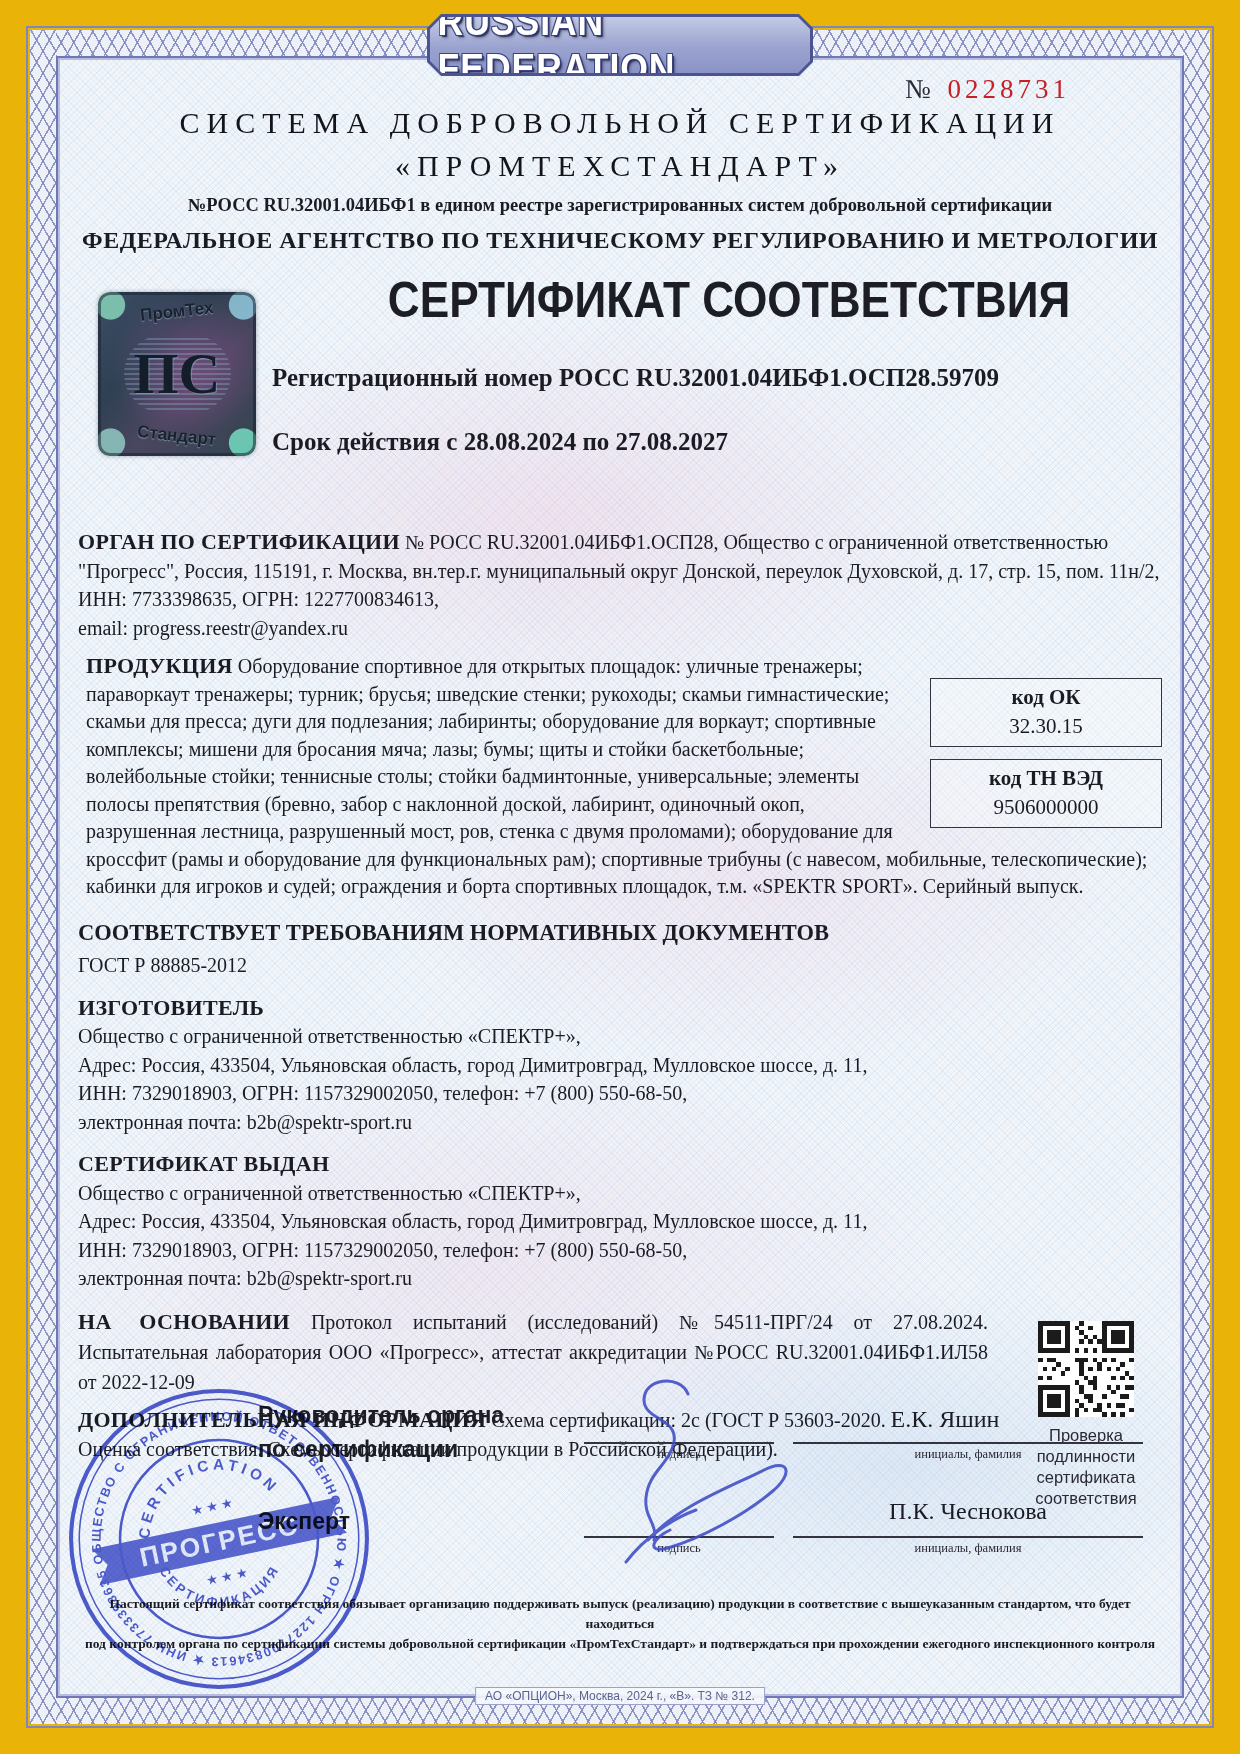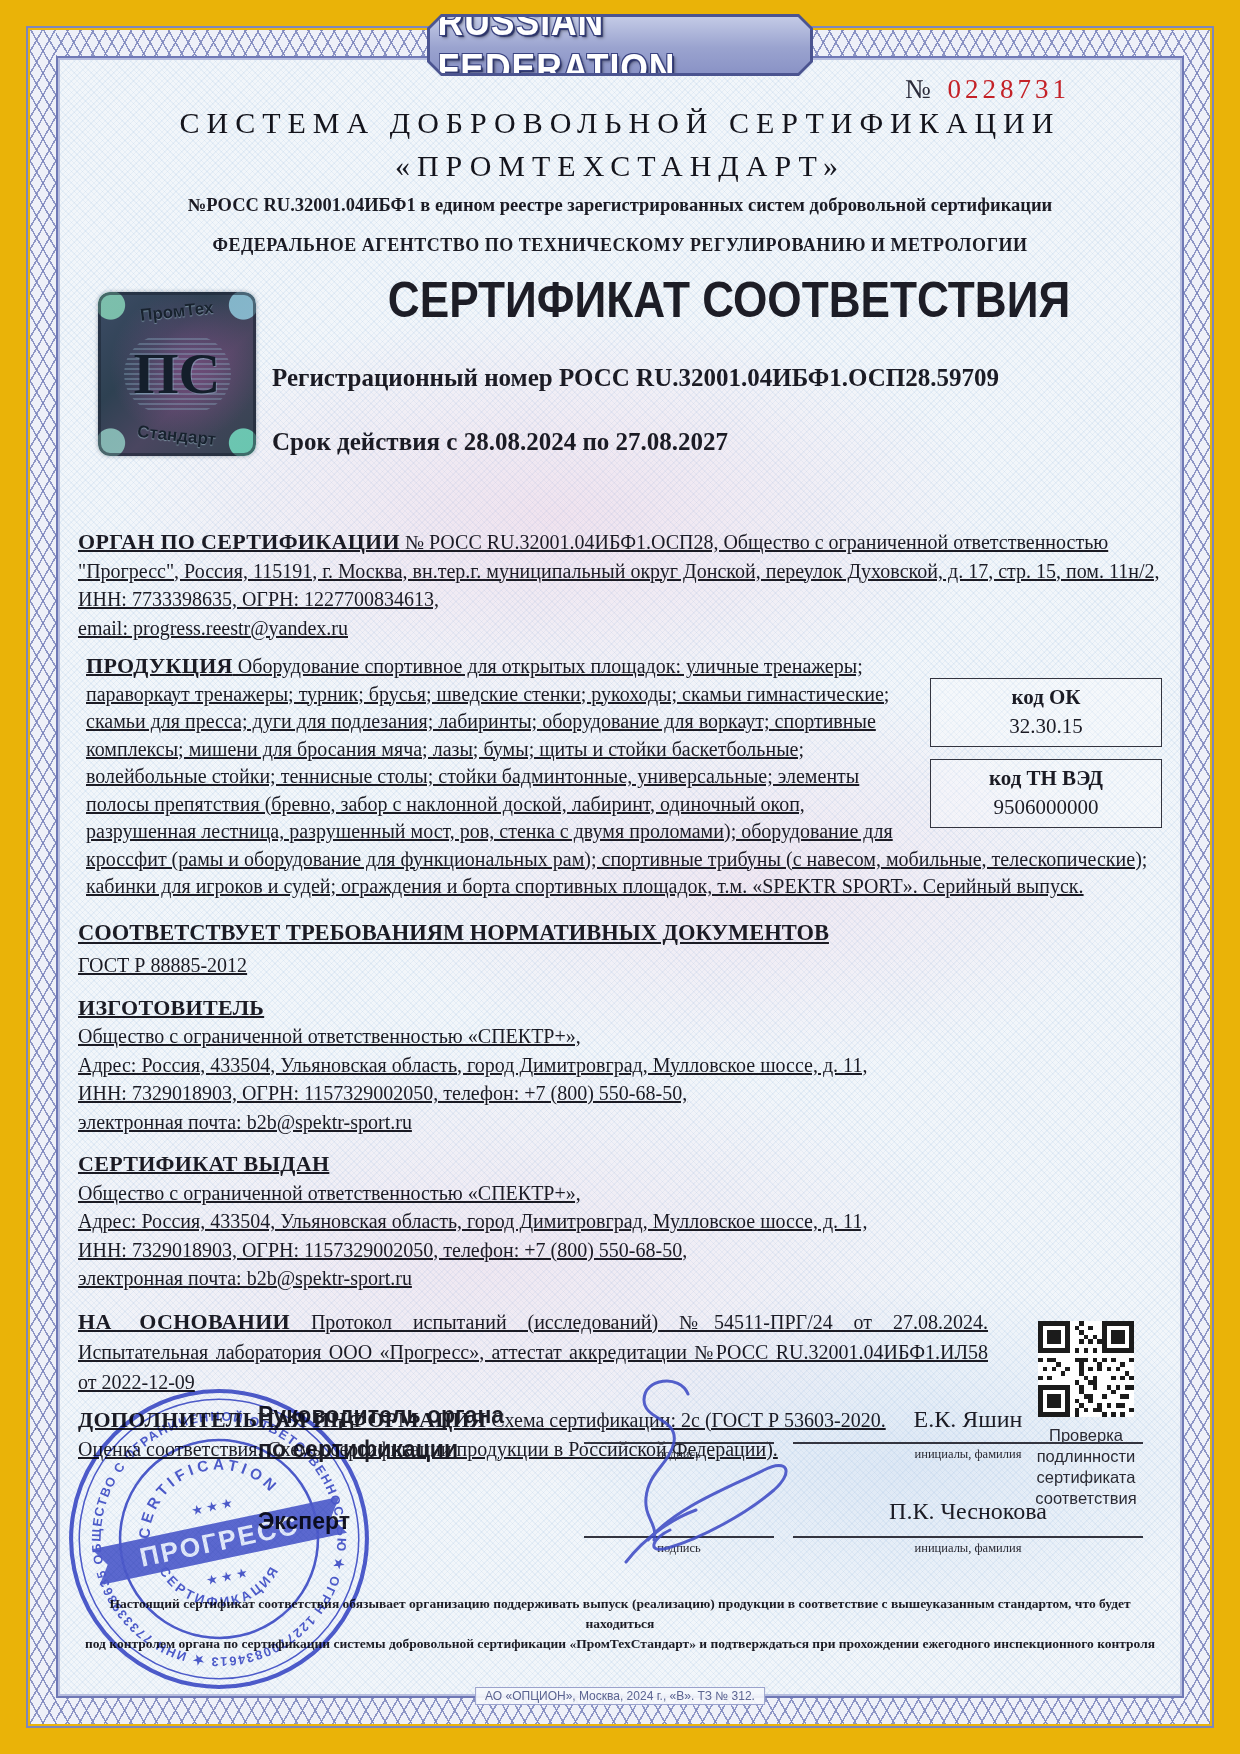--- a/index.html
+++ b/index.html
@@ -35,21 +35,21 @@
   .banner-text{font-family:"Liberation Sans",sans-serif;font-weight:bold;font-size:37px;letter-spacing:1px;
     color:#fff;transform:scaleY(1.12) scaleX(.96);
     text-shadow:-1px -1px 0 #3a4380,1px -1px 0 #3a4380,-1px 1px 0 #3a4380,2px 2px 1px #2c3468,3px 3px 3px rgba(0,0,0,.35);}
   .serial{position:absolute;top:74px;right:170px;font-size:27px;z-index:4;}
   .serial .no{color:#2b2b3a;}
   .serial .num{color:#c42127;letter-spacing:4px;margin-left:10px;}
   .head{position:absolute;top:106px;left:78px;right:78px;text-align:center;z-index:3;}
   .sys1,.sys2{font-size:30px;letter-spacing:7px;color:#14141c;}
   .sys2{margin-top:9px;}
   .registry{margin-top:12px;font-weight:bold;font-size:18.5px;}
-  .agency{margin-top:19px;font-weight:bold;font-size:18px;letter-spacing:.5px;}
+  .agency{margin-top:11px;font-weight:bold;font-size:24px;letter-spacing:.5px;}
   .cert-title{position:absolute;top:272px;left:300px;right:82px;text-align:center;z-index:3;}
   .cert-title span{display:inline-block;font-family:"Liberation Sans",sans-serif;font-weight:bold;
     font-size:47px;color:#1d1d26;transform:scaleX(.94) scaleY(1.05);letter-spacing:0px;white-space:nowrap;}
   .regline{position:absolute;top:364px;left:272px;font-weight:bold;font-size:25px;z-index:3;}
   .validity{position:absolute;top:428px;left:272px;font-weight:bold;font-size:25px;z-index:3;}
   
   .holo{position:absolute;left:98px;top:292px;width:158px;height:164px;border-radius:12px;z-index:4;
     background:
       radial-gradient(circle at 8% 8%, rgba(140,220,190,.8) 0 14px, transparent 15px),
       radial-gradient(circle at 92% 8%, rgba(150,210,230,.8) 0 14px, transparent 15px),
@@ -62,21 +62,21 @@
   .holo .h-top,.holo .h-bot{font-family:"Liberation Sans",sans-serif;font-weight:bold;font-size:17px;color:#18222e;
     text-shadow:0 1px 1px rgba(180,220,230,.5);}
   .holo .h-top{transform:rotate(-6deg);}
   .holo .h-bot{transform:rotate(6deg);}
   .holo .h-mid{flex:1;display:flex;align-items:center;justify-content:center;width:100%;}
   .holo .h-ps{font-family:"Liberation Serif",serif;font-weight:bold;font-size:58px;color:#141e2b;
     background:repeating-linear-gradient(180deg, rgba(10,20,30,.0) 0 3px, rgba(140,180,200,.35) 3px 5px);
     padding:0 10px;border-radius:40px;line-height:78px;
     text-shadow:1px 1px 0 rgba(160,200,220,.4);}
   
-  .sections{position:absolute;top:528px;left:78px;right:78px;z-index:2;font-size:20px;line-height:28.5px;text-decoration:underline;}
+  .sections{position:absolute;top:528px;left:78px;right:78px;z-index:2;font-size:20px;line-height:28.5px;}
   .slabel{font-weight:bold;font-size:22px;letter-spacing:.3px;}
   .p-org{margin:0 0 10px 0;}
   .p-org .email-line{display:block;}
   .codes{float:right;width:232px;margin:26px 0 6px 20px;}
   .codebox{border:1.5px solid #33343f;text-align:center;padding:4px 6px 6px;background:rgba(255,255,255,.25);}
   .codebox + .codebox{margin-top:12px;}
   .codebox .cl{font-weight:bold;font-size:21px;}
   .codebox .cv{font-size:21px;}
   .p-prod{margin:0 0 12px 8px;line-height:27.5px;}
   .clearfix{clear:both;}
@@ -292,21 +292,21 @@
     <p class="p-addl">
       <span class="slabel">ДОПОЛНИТЕЛЬНАЯ ИНФОРМАЦИЯ</span><span> Схема сертификации: 2с (ГОСТ Р 53603-2020. Оценка соответствия. Схемы сертификации продукции в Российской Федерации).</span>
     </p>
   </div>
 
   <div class="sigblock">
     <div class="sig-abs role" style="left:180px;top:6px;">Руководитель органа</div>
     <div class="sig-abs role" style="left:180px;top:40px;">по сертификации</div>
     <div class="sig-abs role" style="left:180px;top:112px;">Эксперт</div>
 
-    <div class="sig-abs sig-name" style="left:715px;top:10px;width:350px;">Е.К. Яшин</div>
+    <div class="sig-abs sig-name" style="left:692px;top:10px;width:350px;">Е.К. Яшин</div>
     <div class="sig-abs sig-line" style="left:506px;top:46px;width:190px;"></div>
     <div class="sig-abs sig-cap" style="left:506px;top:48px;width:190px;">подпись</div>
     <div class="sig-abs sig-line" style="left:715px;top:46px;width:350px;"></div>
     <div class="sig-abs sig-cap" style="left:715px;top:48px;width:350px;">инициалы, фамилия</div>
 
     <div class="sig-abs sig-name" style="left:715px;top:102px;width:350px;">П.К. Чеснокова</div>
     <div class="sig-abs sig-line" style="left:506px;top:140px;width:190px;"></div>
     <div class="sig-abs sig-cap" style="left:506px;top:142px;width:190px;">подпись</div>
     <div class="sig-abs sig-line" style="left:715px;top:140px;width:350px;"></div>
     <div class="sig-abs sig-cap" style="left:715px;top:142px;width:350px;">инициалы, фамилия</div>

